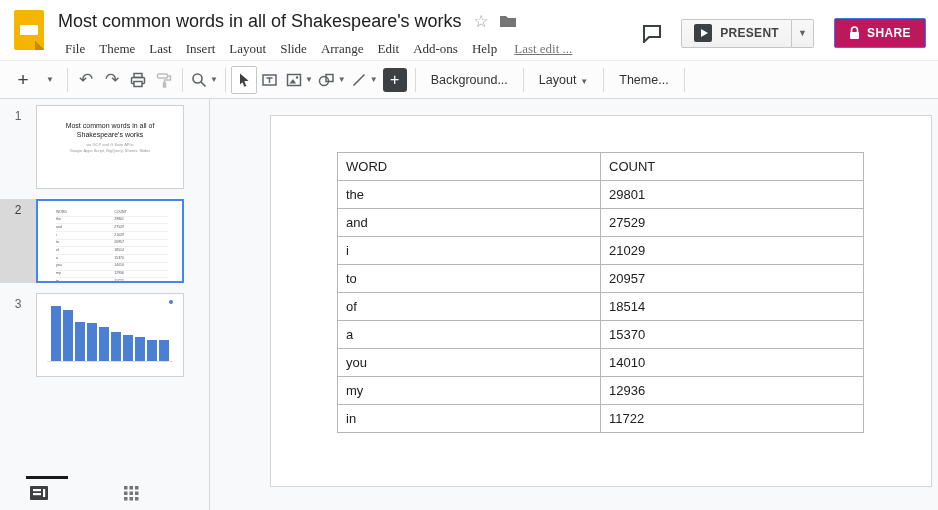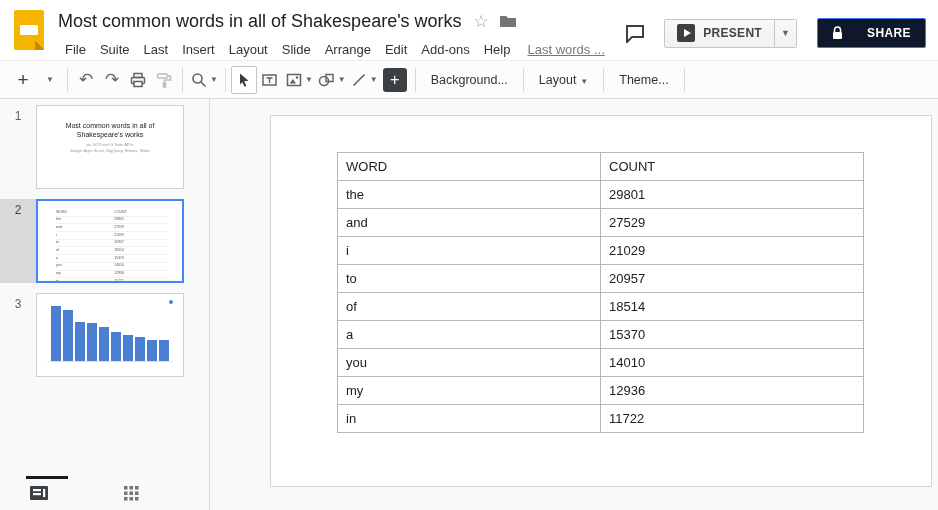--- a/index.html
+++ b/index.html
@@ -10,34 +10,34 @@
   .header { height:60px; background:#fff; display:flex; align-items:flex-start; padding:8px 12px 0 14px; }
   .logo { width:30px; height:40px; background:#F4B400; border-radius:2px; position:relative; margin-top:2px; flex:0 0 auto; }
   .logo .fold { position:absolute; right:0; bottom:0; width:9px; height:9px;
     background:linear-gradient(45deg,#c78a00 50%,#F4B400 50%); }
   .logo .bar { position:absolute; left:6px; top:15px; width:18px; height:10px; background:#fff; border-radius:1px; }
   .header-main { flex:1 1 auto; padding-left:14px; min-width:0; }
   .title-row { display:flex; align-items:center; height:26px; }
   .doc-title { font-size:18px; color:#212121; white-space:nowrap; }
   .star { font-size:17px; color:#9aa0a6; margin-left:12px; cursor:pointer; }
   .folder-icon { margin-left:10px; display:inline-flex; }
-  .menubar { display:flex; align-items:center; height:26px; margin-top:2px; font-size:13px; color:#333; }
+  .menubar { display:flex; align-items:center; height:26px; margin-top:2px; font-size:13px; color:#333;font-family:Liberation Serif, serif; }
   .menu-item { padding:3px 7px; border-radius:2px; cursor:pointer; }
   .last-edit { color:#777; text-decoration:underline; margin-left:10px; white-space:nowrap; cursor:pointer; }
   .header-actions { display:flex; align-items:center; gap:14px; margin-top:10px; flex:0 0 auto; }
   .comment-btn { width:30px; height:28px; display:flex; align-items:center; justify-content:center; cursor:pointer; }
   .present-group { display:flex; }
   .present-btn { display:flex; align-items:center; gap:8px; height:29px; padding:0 12px;
     background:linear-gradient(#f8f8f8,#f1f1f1); border:1px solid #c6c6c6; border-radius:2px 0 0 2px;
     font-size:12px; font-weight:bold; color:#444; cursor:pointer; letter-spacing:.3px; }
   .present-play { width:18px; height:18px; background:#3c4043; border-radius:2px; display:flex; align-items:center; justify-content:center; }
   .present-play::after { content:""; border-left:7px solid #fff; border-top:4.5px solid transparent; border-bottom:4.5px solid transparent; margin-left:2px; }
   .present-caret { width:22px; height:29px; background:linear-gradient(#f8f8f8,#f1f1f1); border:1px solid #c6c6c6; border-left:none;
     border-radius:0 2px 2px 0; display:flex; align-items:center; justify-content:center; color:#5f6368; font-size:9px; cursor:pointer; margin-right:6px;}
-  .share-btn { display:flex; align-items:center; gap:24px; height:30px; padding:0 14px; background:#0f172a;
+  .share-btn { display:flex; align-items:center; gap:7px; height:30px; padding:0 14px; background:#be185d;
     border:1px solid #3b78e7; border-radius:2px; color:#fff; font-size:12px; font-weight:bold; letter-spacing:.4px; cursor:pointer; }
 
   
   .toolbar { height:39px; background:#fcfcfc; border-top:1px solid #ececec; border-bottom:1px solid #d9d9d9;
     display:flex; align-items:center; padding:0 10px; }
   .tb-btn { height:28px; min-width:26px; display:flex; align-items:center; justify-content:center;
     color:#5f6368; cursor:pointer; border-radius:2px; padding:0 2px; }
   .tb-btn.active { background:#fff; border:1px solid #c6c6c6; }
   .tb-btn.disabled { color:#bdbdbd; }
   .tb-plus { font-size:19px; color:#3c4043; }
@@ -96,31 +96,31 @@
       <span class="star">☆</span>
       <span class="folder-icon">
         <svg width="18" height="15" viewBox="0 0 18 15">
             <path d="M1 2 h6 l2 2 h8 v9 H1 z" fill="#757575"></path>
           </svg>
       </span>
     </div>
     <nav class="menubar">
       <span style="display:flex;">
           <span class="menu-item">File</span>
-          <span class="menu-item">Suite</span>
+          <span class="menu-item">Theme</span>
           <span class="menu-item">Last</span>
           <span class="menu-item">Insert</span>
           <span class="menu-item">Layout</span>
           <span class="menu-item">Slide</span>
           <span class="menu-item">Arrange</span>
           <span class="menu-item">Edit</span>
           <span class="menu-item">Add-ons</span>
           <span class="menu-item">Help</span>
         </span>
-      <span class="last-edit">Last words ...</span>
+      <span class="last-edit">Last edit ...</span>
     </nav>
   </div>
   <div class="header-actions">
     <div class="comment-btn">
       <svg width="20" height="19" viewBox="0 0 20 19">
           <path d="M2 2 h16 v11 H7 l-5 5 z" fill="none" stroke="#3c4043" stroke-width="2"></path>
         </svg>
     </div>
     <div class="present-group">
       <button class="present-btn">

